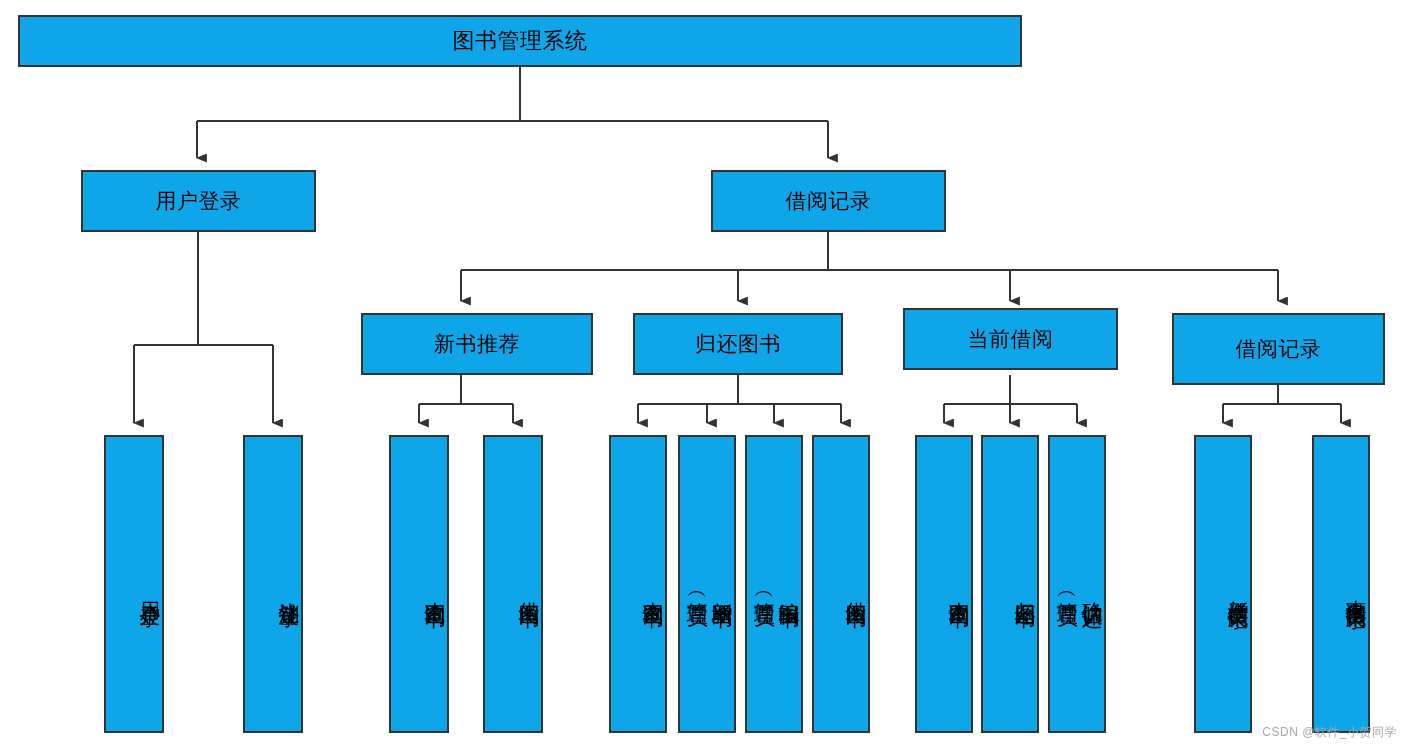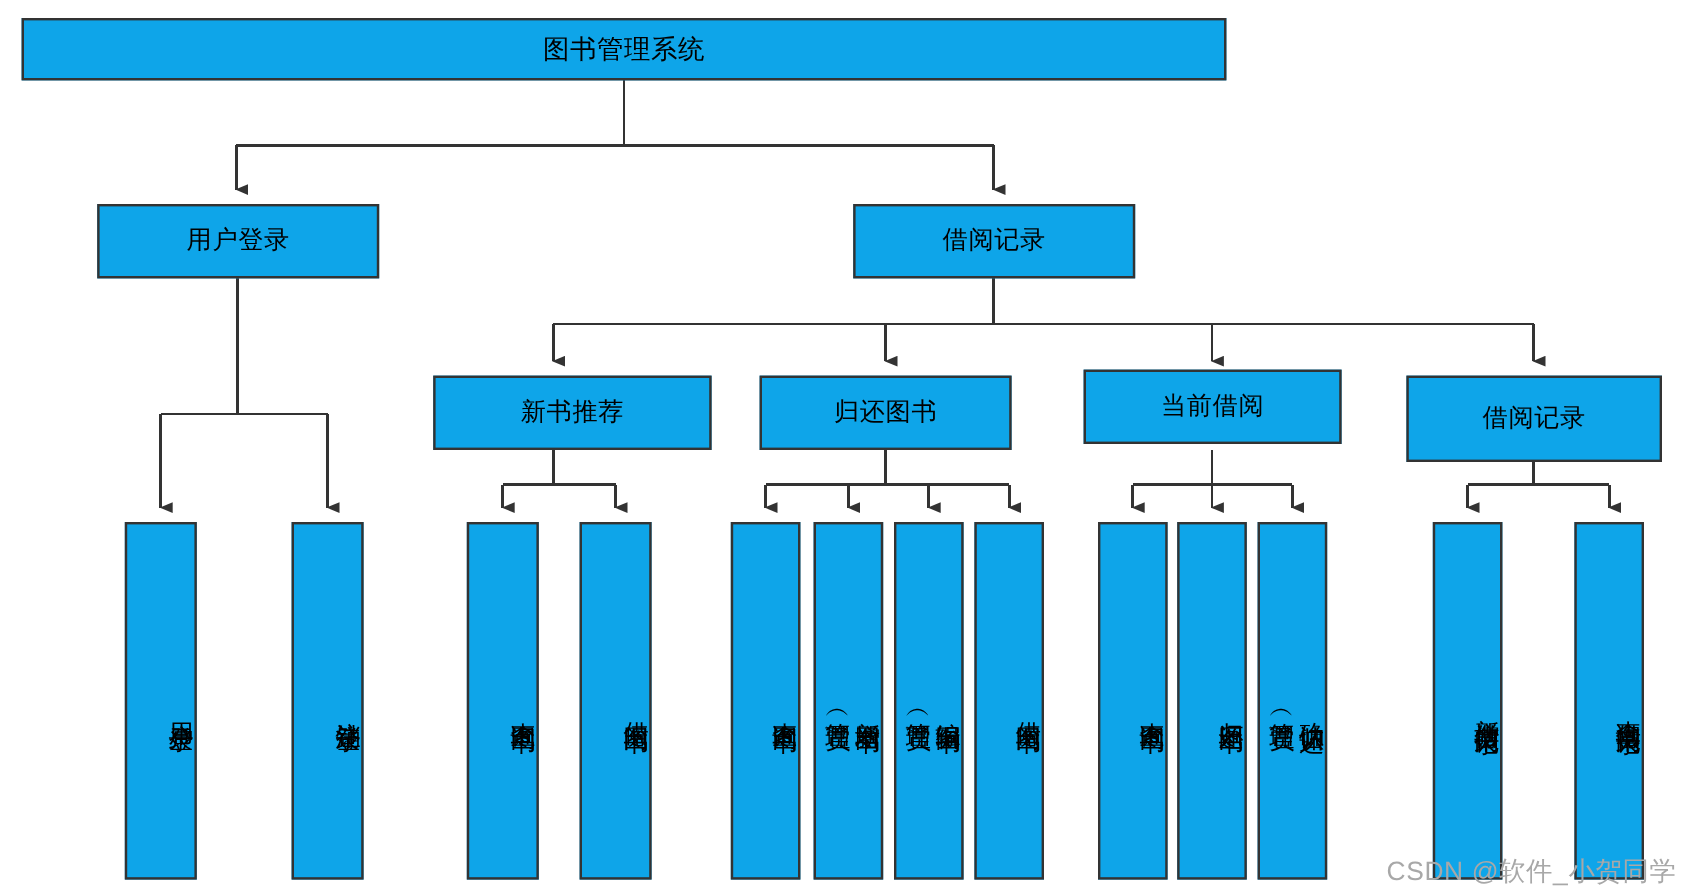--- a/index.html
+++ b/index.html
@@ -54,21 +54,21 @@
     justify-content: center;
   }
   .node-label {
     display: block;
     white-space: pre-line;
   }
   .watermark {
     position: absolute;
     right: 8px;
     bottom: 6px;
-    font-size: 22px;
+    font-size: 12px;
     color: #a8a8a8;
     letter-spacing: 0.5px;
     white-space: nowrap;
   }
 </style>
 </head>
 <body>
 
 <div id="canvas">
 

